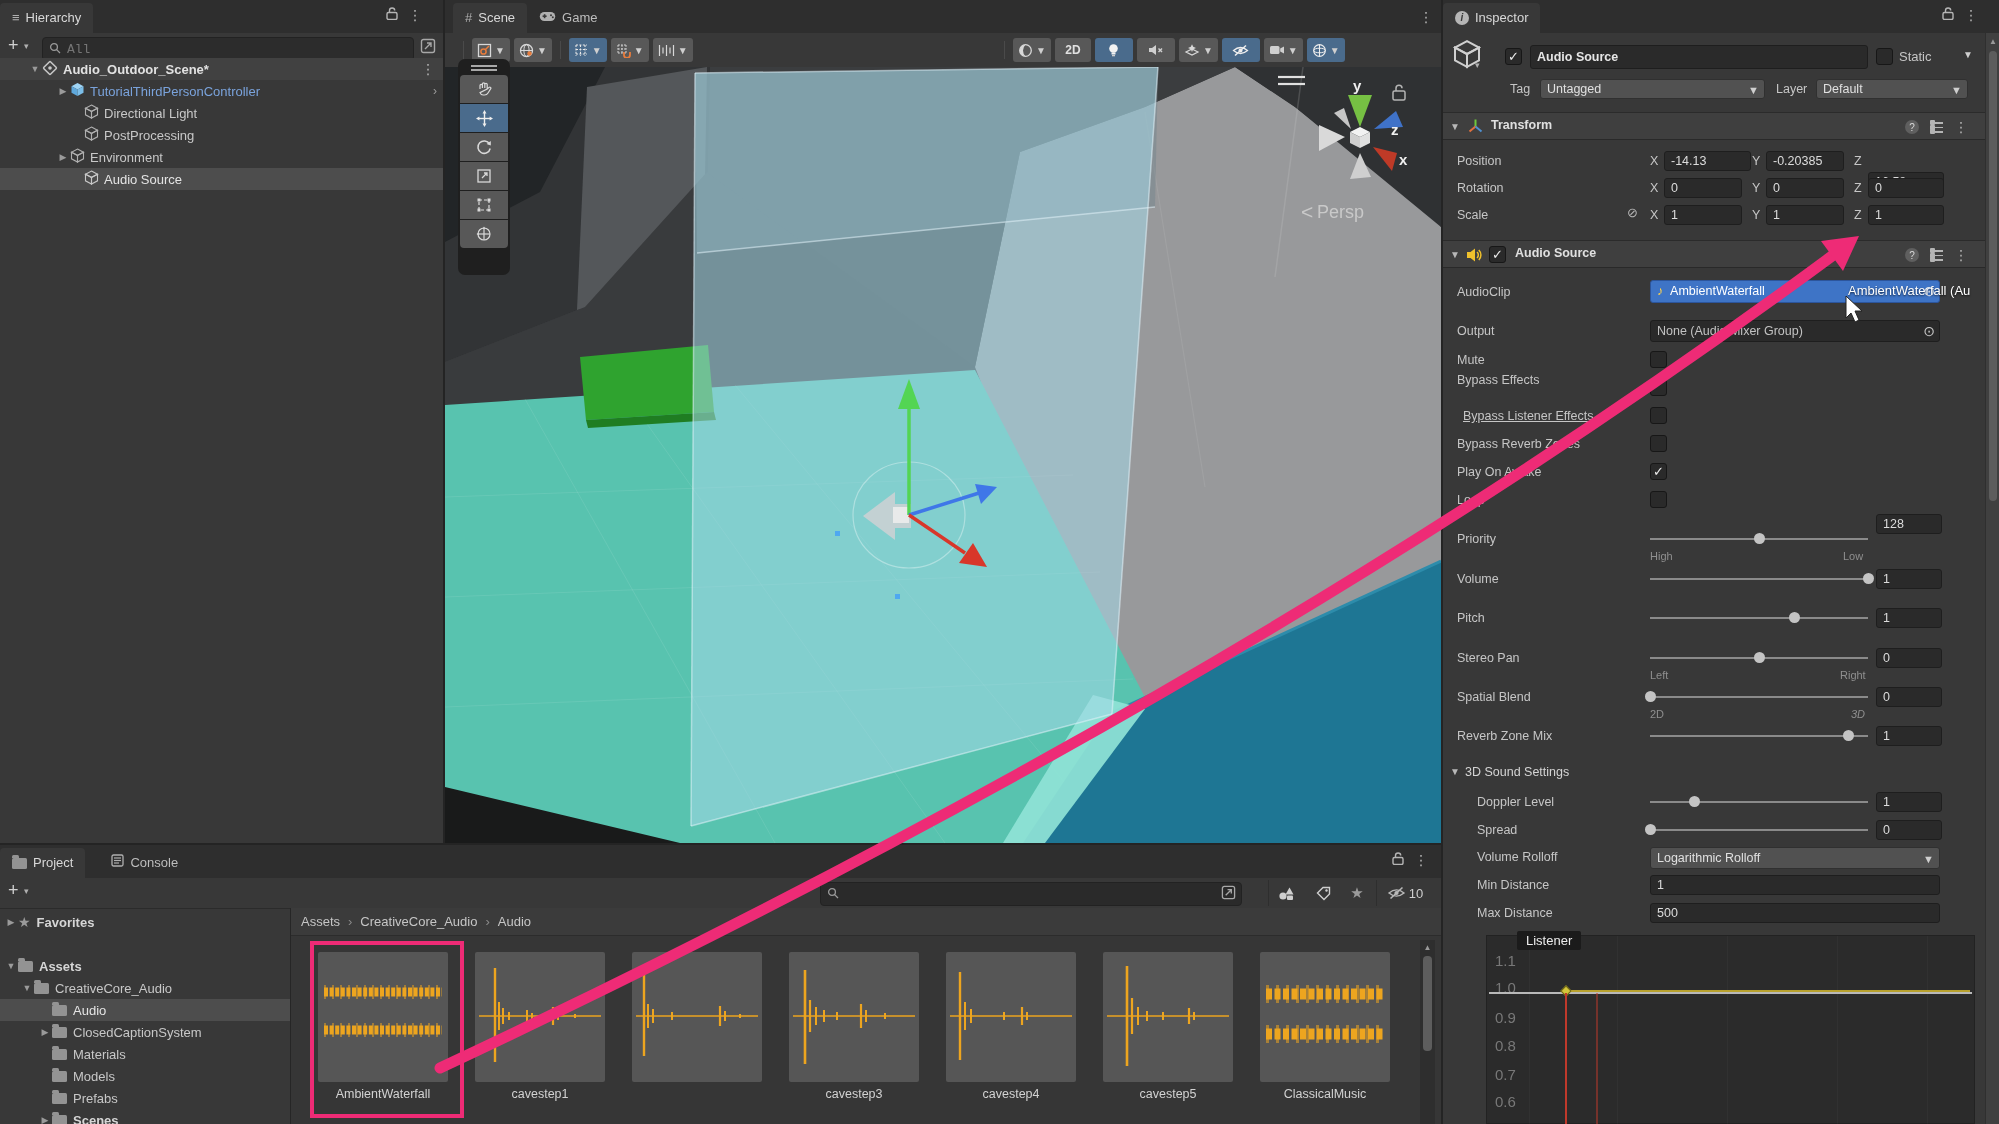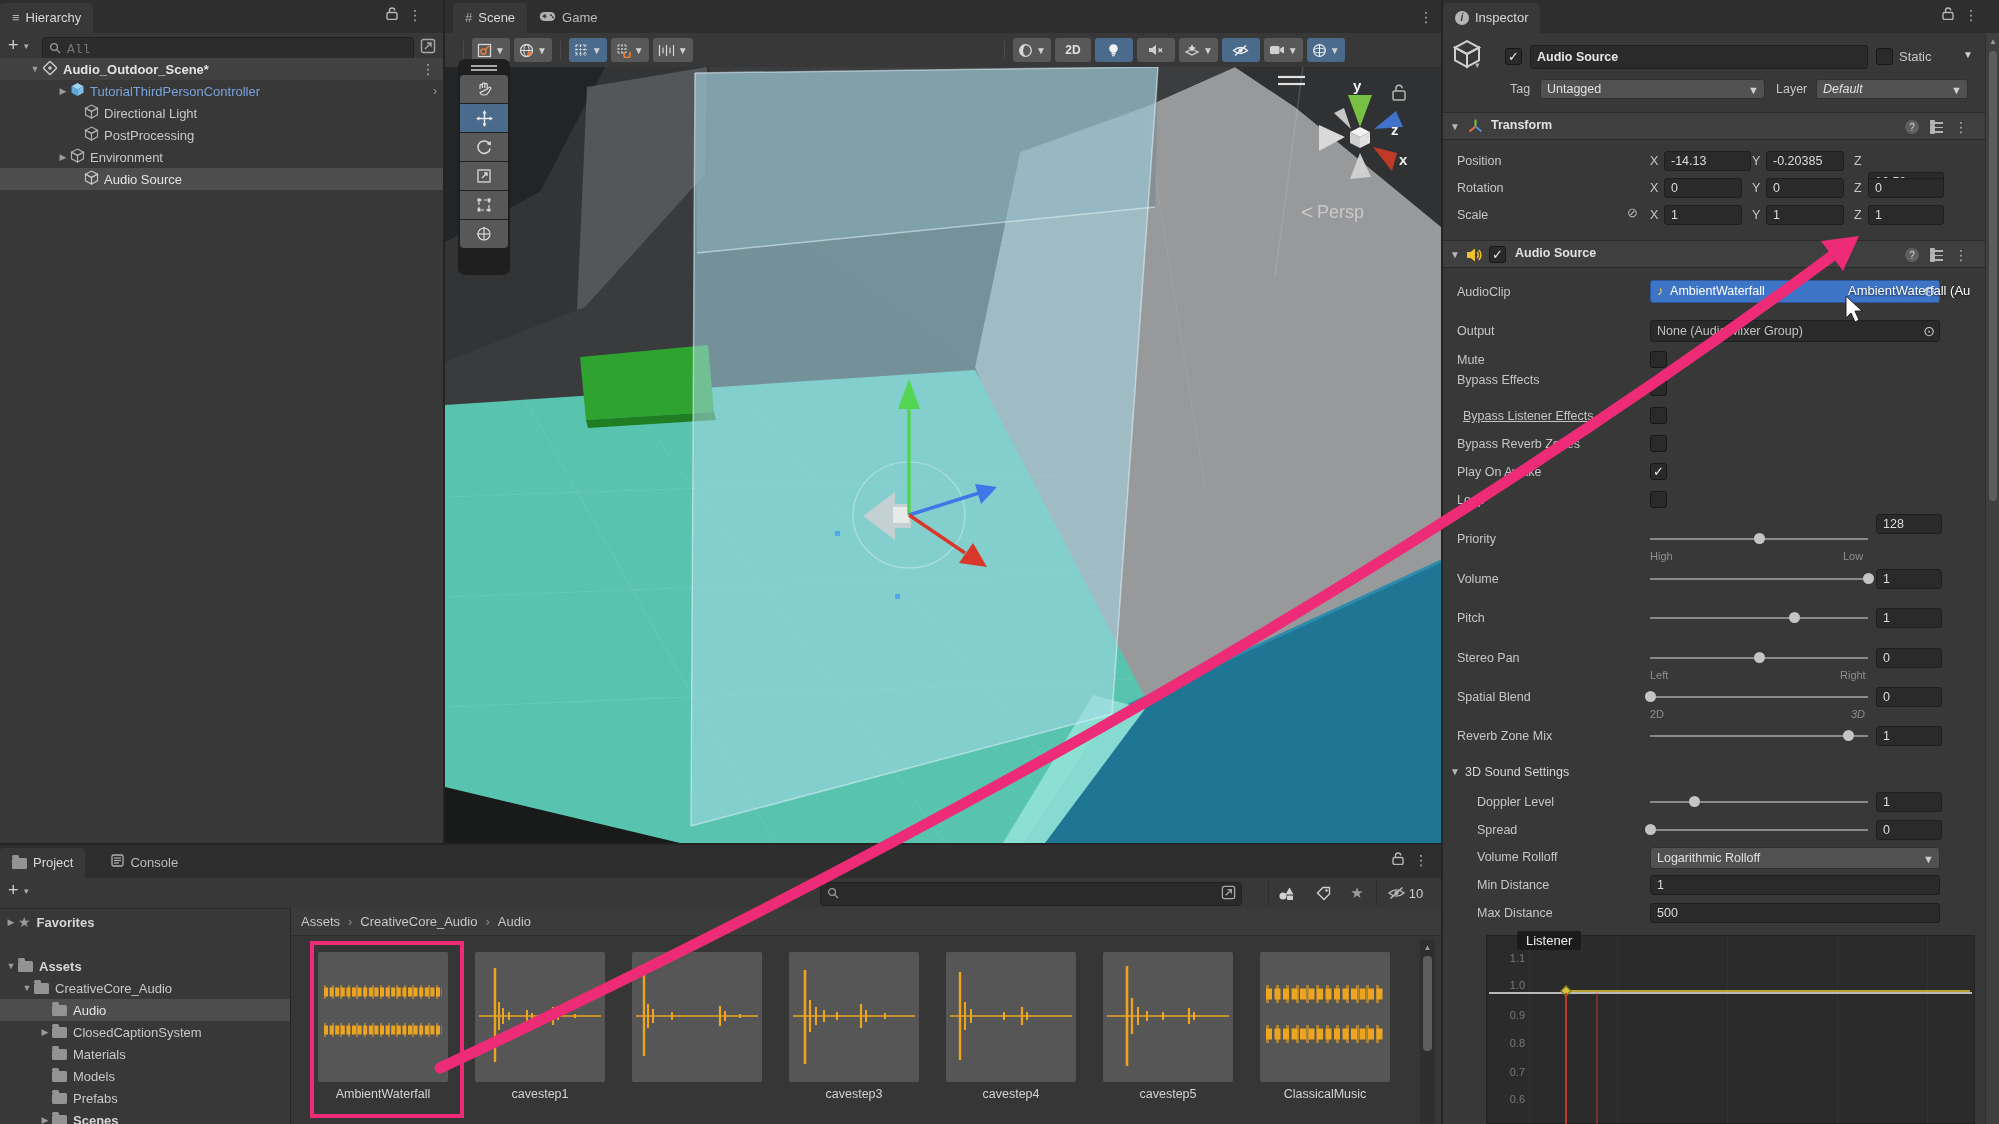--- a/index.html
+++ b/index.html
@@ -49,21 +49,21 @@
   .tbtn{height:24px;background:#585858;border-radius:3px;display:flex;align-items:center;justify-content:center;
         gap:3px;padding:0 5px;box-sizing:border-box;color:#e0e0e0;}
   .tbtn.blue{background:#4a6b8c;}
   .tbtn .dd{font-size:10px;color:#cfcfcf;}
   .tgroup{position:absolute;top:40px;display:flex;gap:4px;align-items:center;}
   .tsep{width:1px;height:18px;background:#4a4a4a;margin:0 4px;}
   
   .thumb{position:absolute;width:130px;height:130px;background:#565656;border-radius:2px;}
   .tlabel{position:absolute;width:150px;text-align:center;font-size:12.5px;color:#d2d2d2;white-space:nowrap;}
   
-  .gtick{position:absolute;color:#787878;font-size:11px;width:30px;text-align:right;}
+  .gtick{position:absolute;color:#787878;font-size:15px;width:30px;text-align:left;}
 </style>
 </head>
 <body>
 
 <div id="stage">
 
   <div class="abs" style="left:0;top:0;width:443px;height:843px;background:#383838;">
     <div class="tabbar" style="left:0;top:0;width:443px;">
       <div class="tab active">
         <span style="color:#b0b0b0;">≡</span>
@@ -472,21 +472,21 @@
     <div class="ifield" style="left:87px;top:45px;width:338px;height:24px;line-height:22px;font-weight:bold;color:#e6e6e6;">Audio Source</div>
     <div class="icheck" style="left:433px;top:48px;"></div>
     <span class="ilabel" style="left:456px;top:47px;font-size:13px;">Static</span>
     <span class="abs" style="left:520px;top:49px;font-size:10px;color:#cfcfcf;">▼</span>
 
     <span class="ilabel" style="left:67px;top:79px;">Tag</span>
     <div class="idrop" style="left:97px;top:79px;width:225px;">
       <span>Untagged</span><span class="dd">▼</span>
     </div>
     <span class="ilabel" style="left:333px;top:79px;">Layer</span>
-    <div class="idrop" style="left:373px;top:79px;width:152px;font-style:italic;">
+    <div class="idrop" style="left:373px;top:79px;width:152px;">
       <span>Default</span><span class="dd">▼</span>
     </div>
 
     <div class="iheader" style="left:0;top:112px;width:543px;">
       <span class="fold">▼</span>
       <span class="abs" style="left:24px;top:5px;">
         <svg width="17" height="17" viewBox="0 0 17 17">
             <line x1="8.5" y1="8.5" x2="8.5" y2="1.5" stroke="#6ec93c" stroke-width="2"></line>
             <line x1="8.5" y1="8.5" x2="2.5" y2="13.5" stroke="#e0703f" stroke-width="2"></line>
             <line x1="8.5" y1="8.5" x2="14.5" y2="13.5" stroke="#4f8fd0" stroke-width="2"></line>

